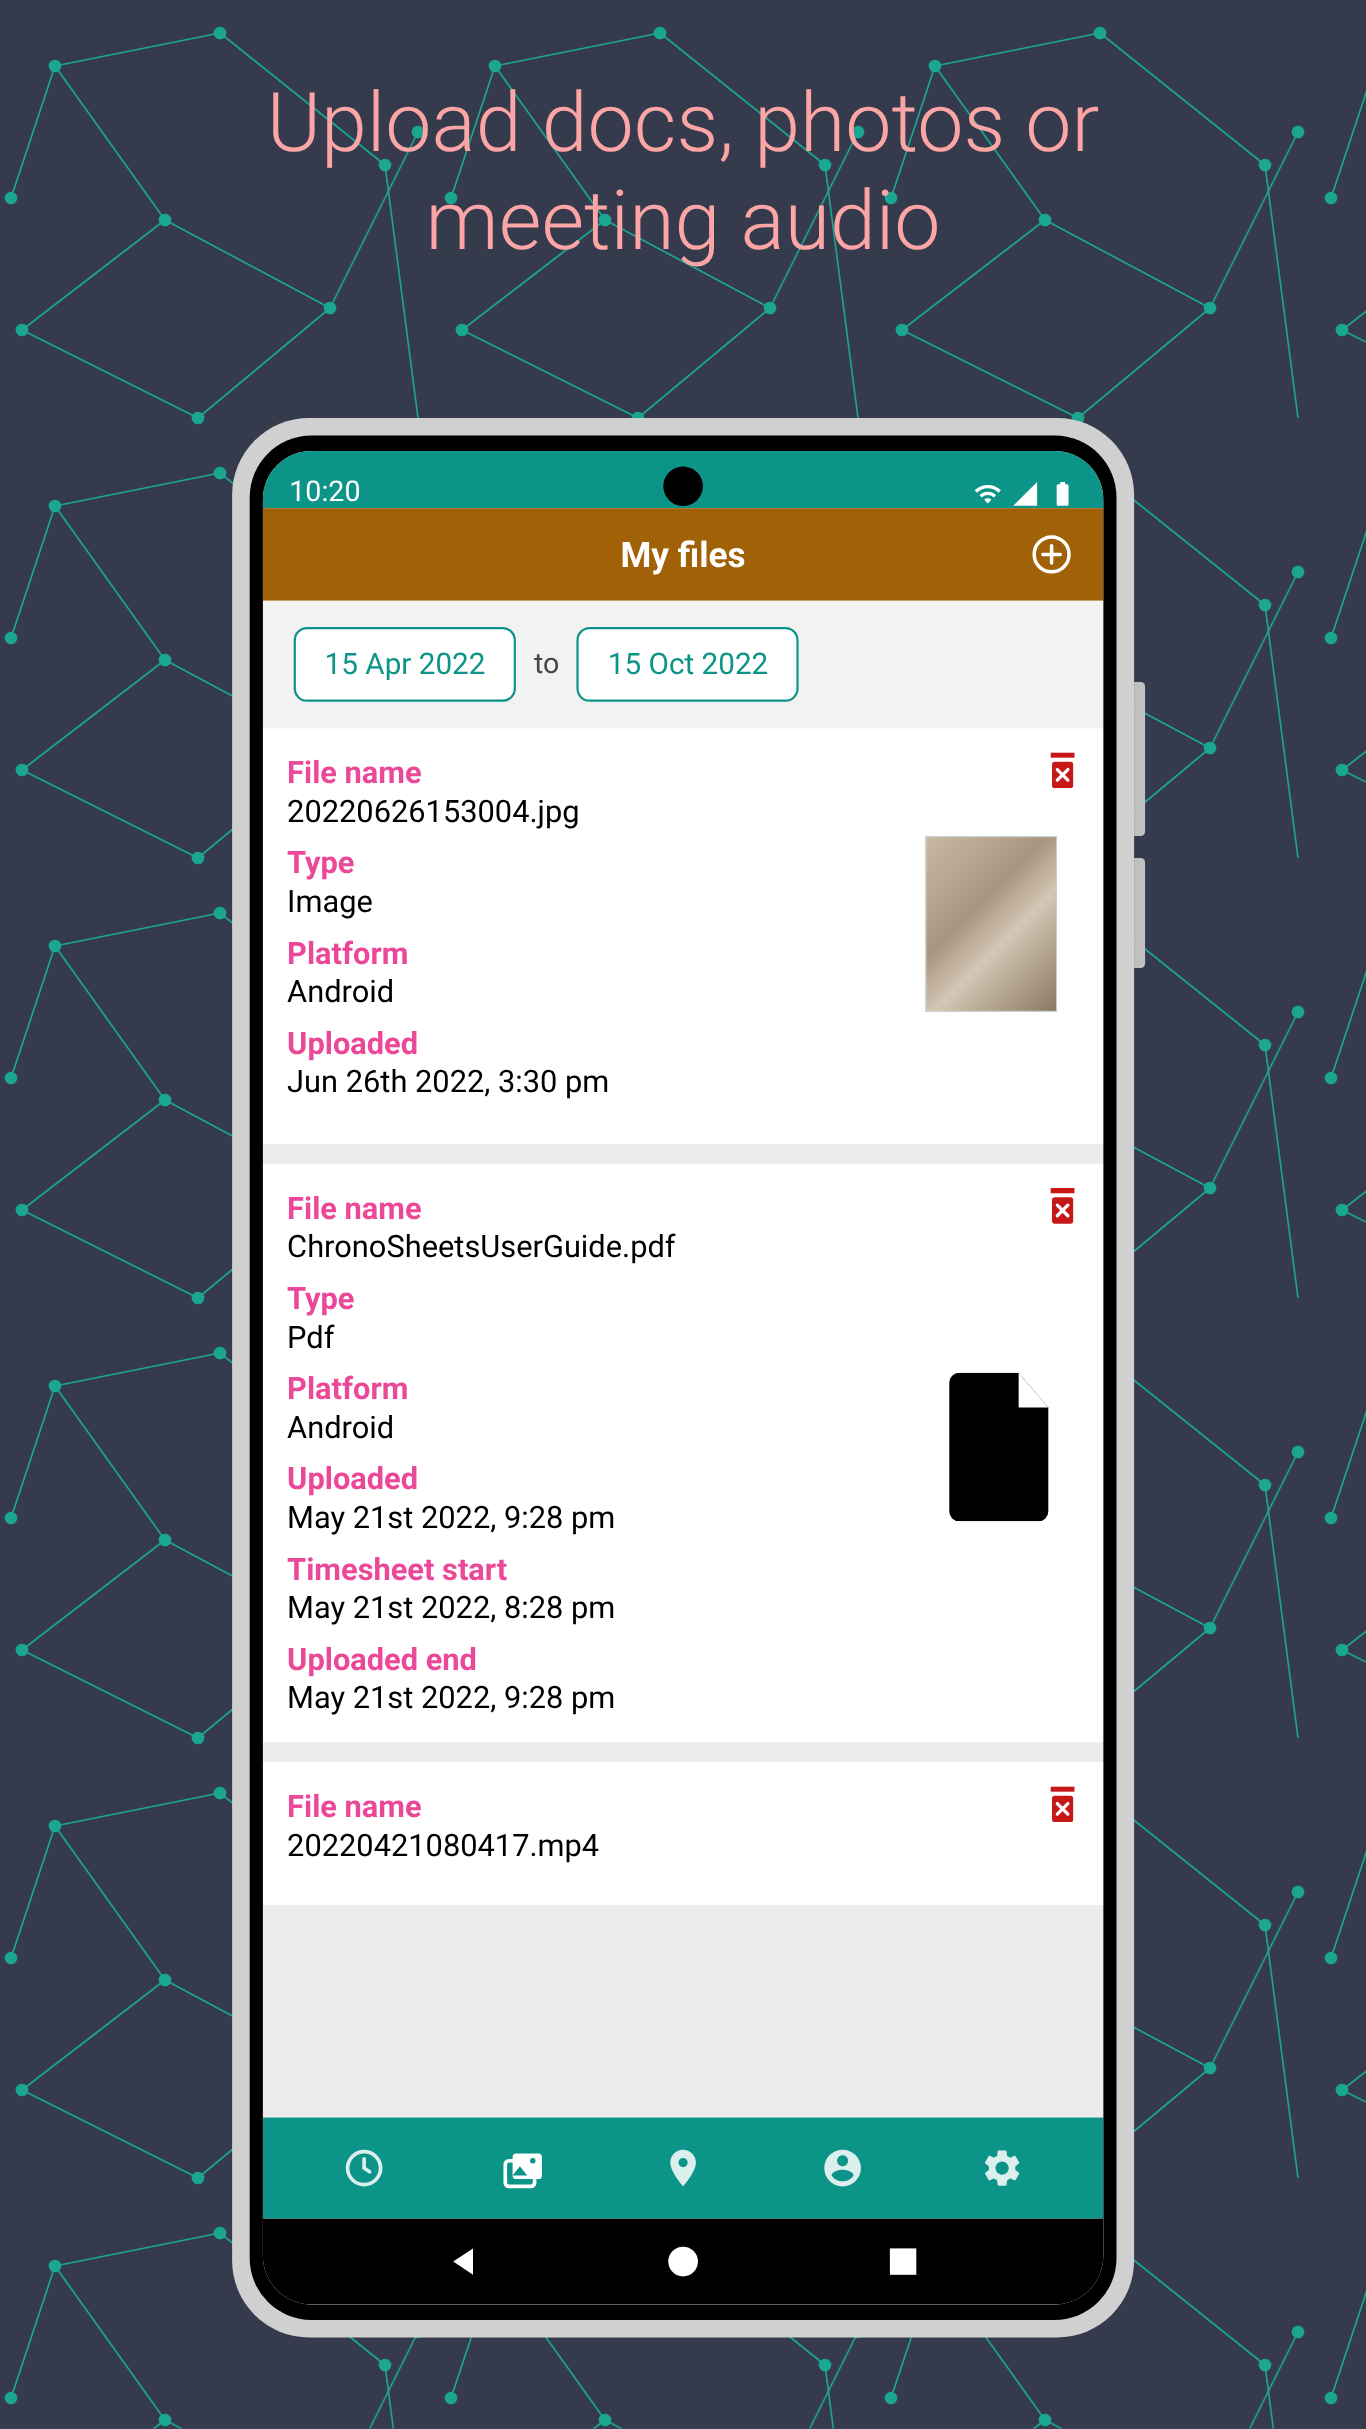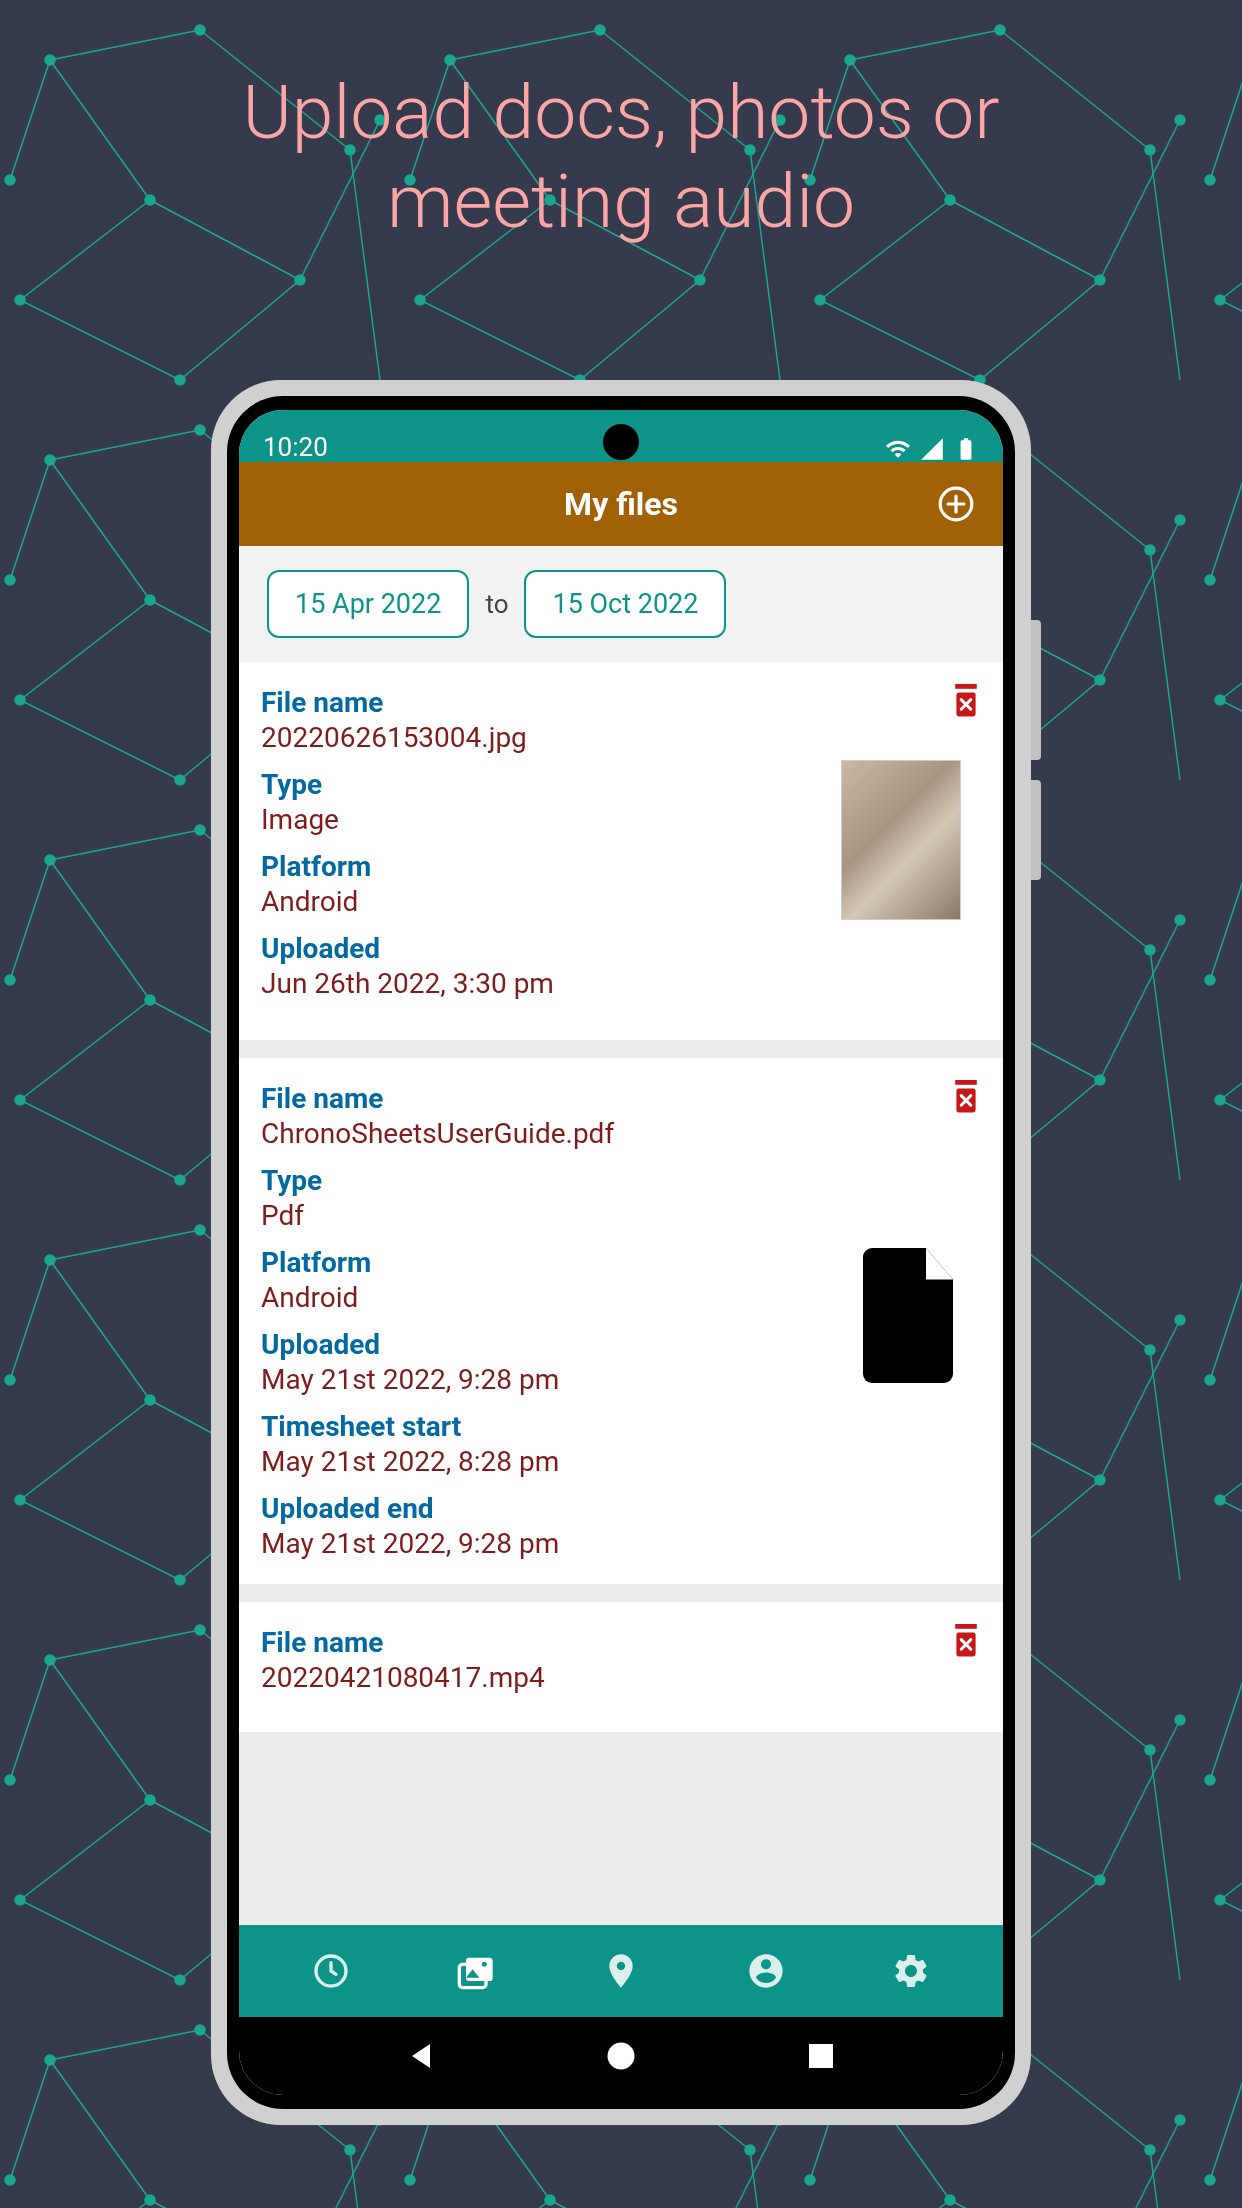--- a/index.html
+++ b/index.html
@@ -147,27 +147,27 @@
   overflow: hidden;
 }
 .file-card {
   background: #fff;
   margin-bottom: 18px;
   padding: 24px 22px;
   position: relative;
 }
 .file-card:first-child { margin-top: 0; }
 .file-label {
-  color: #0369a1;
+  color: #ec4899;
   font-weight: 700;
   font-size: 28px;
   margin-bottom: 2px;
 }
 .file-value {
-  color: #7f1d1d;
+  color: #000000;
   font-size: 28px;
   margin-bottom: 14px;
 }
 .delete-btn {
   position: absolute;
   top: 22px;
   right: 22px;
   width: 30px;
   height: 36px;
 }

